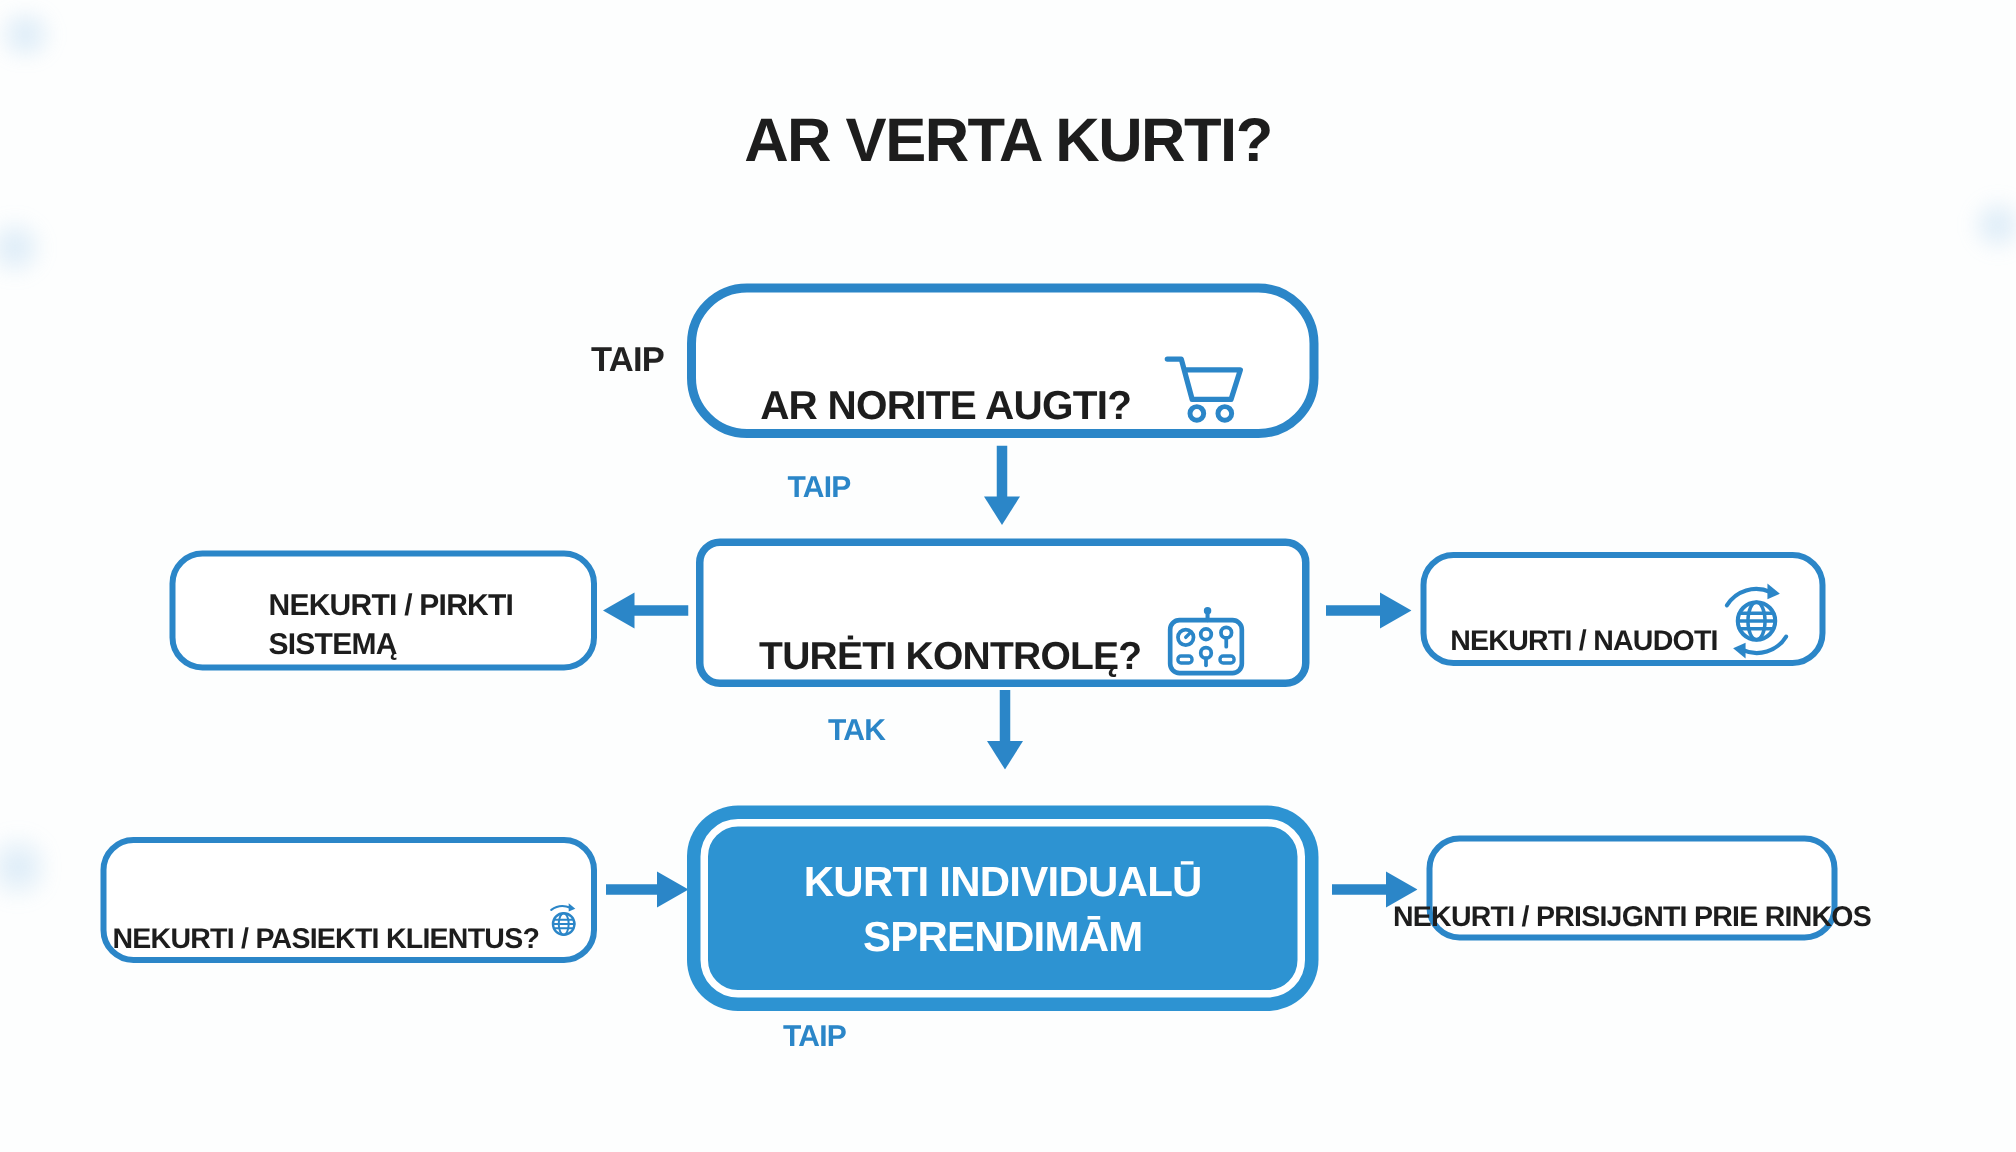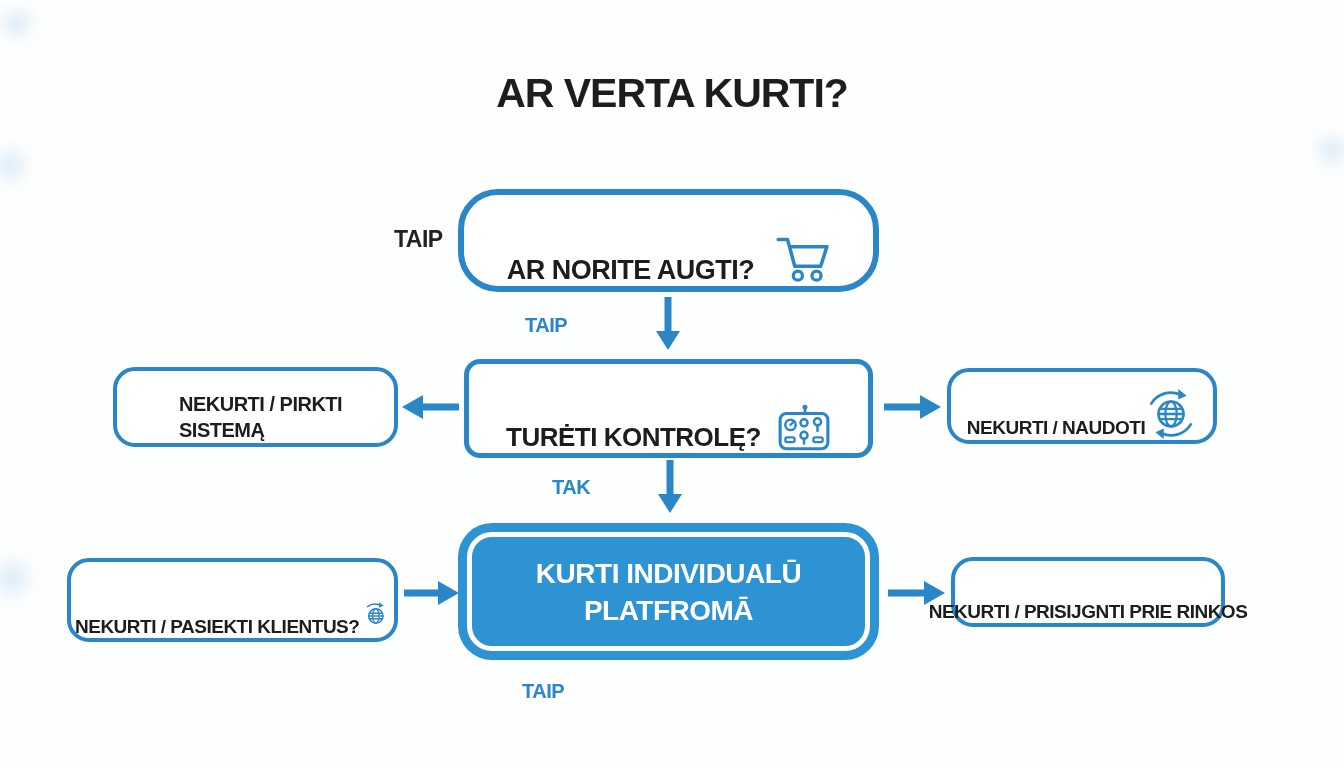--- a/index.html
+++ b/index.html
@@ -29,21 +29,21 @@
   .box-grow{left:458px;top:189px;width:421px;height:103px;border-width:6px;border-radius:40px;gap:18px;}
   .box-grow .box-label{font-size:27px;}
   .box-control{left:464px;top:359px;width:409px;height:99px;border-width:5px;border-radius:16px;gap:16px;}
   .box-control .box-label{font-size:26px;}
   .box-buy{left:113px;top:367px;width:285px;height:80px;border-radius:22px;justify-content:flex-start;padding-left:62px;}
   .box-buy .lines{font-size:20px;line-height:26px;text-align:left;}
   .box-platform{left:947px;top:368px;width:270px;height:76px;border-radius:22px;}
   .box-platform .lines{font-size:19px;line-height:25px;text-align:center;}
   .lines{font-weight:700;color:var(--text_dark,#1d1d1d);letter-spacing:-0.5px;white-space:nowrap;}
   .box-custom{
-    left:458px;top:523px;width:421px;height:137px;border:none;border-radius:34px;
+    left:458px;top:537px;width:421px;height:137px;border:none;border-radius:34px;
     background:var(--box_fill,#2d93d2);position:absolute;
     display:flex;align-items:center;justify-content:center;
   }
   .box-custom::before{
     content:"";position:absolute;inset:9px;border:5px solid #fff;border-radius:25px;pointer-events:none;
   }
   .box-custom .lines{color:#fff;font-size:28px;line-height:37px;text-align:center;}
   .box-clients{left:67px;top:558px;width:331px;height:84px;border-radius:22px;gap:3px;padding:0 4px;}
   .box-clients .box-label{font-size:19px;}
   .box-market{left:951px;top:557px;width:274px;height:70px;border-radius:22px;}
@@ -162,21 +162,21 @@
   </div>
 
   <svg class="arrow" style="left:404px;top:580px;" width="55" height="26" viewBox="0 0 55 26">
     <rect class="arr-fill" x="0" y="9.5" width="36" height="7"></rect>
     <polygon class="arr-fill" points="34,1 34,25 55,13"></polygon>
   </svg>
 
   <div class="box-custom">
     <div class="lines">
       <div>KURTI INDIVIDUALŪ</div>
-      <div>PLATFROMĀ</div>
+      <div>SPRENDIMĀM</div>
     </div>
   </div>
 
   <svg class="arrow" style="left:888px;top:580px;" width="57" height="26" viewBox="0 0 57 26">
     <rect class="arr-fill" x="0" y="9.5" width="38" height="7"></rect>
     <polygon class="arr-fill" points="36,1 36,25 57,13"></polygon>
   </svg>
 
   <div class="box box-market">
     <span class="box-label">NEKURTI / PRISIJGNTI PRIE RINKOS</span>

